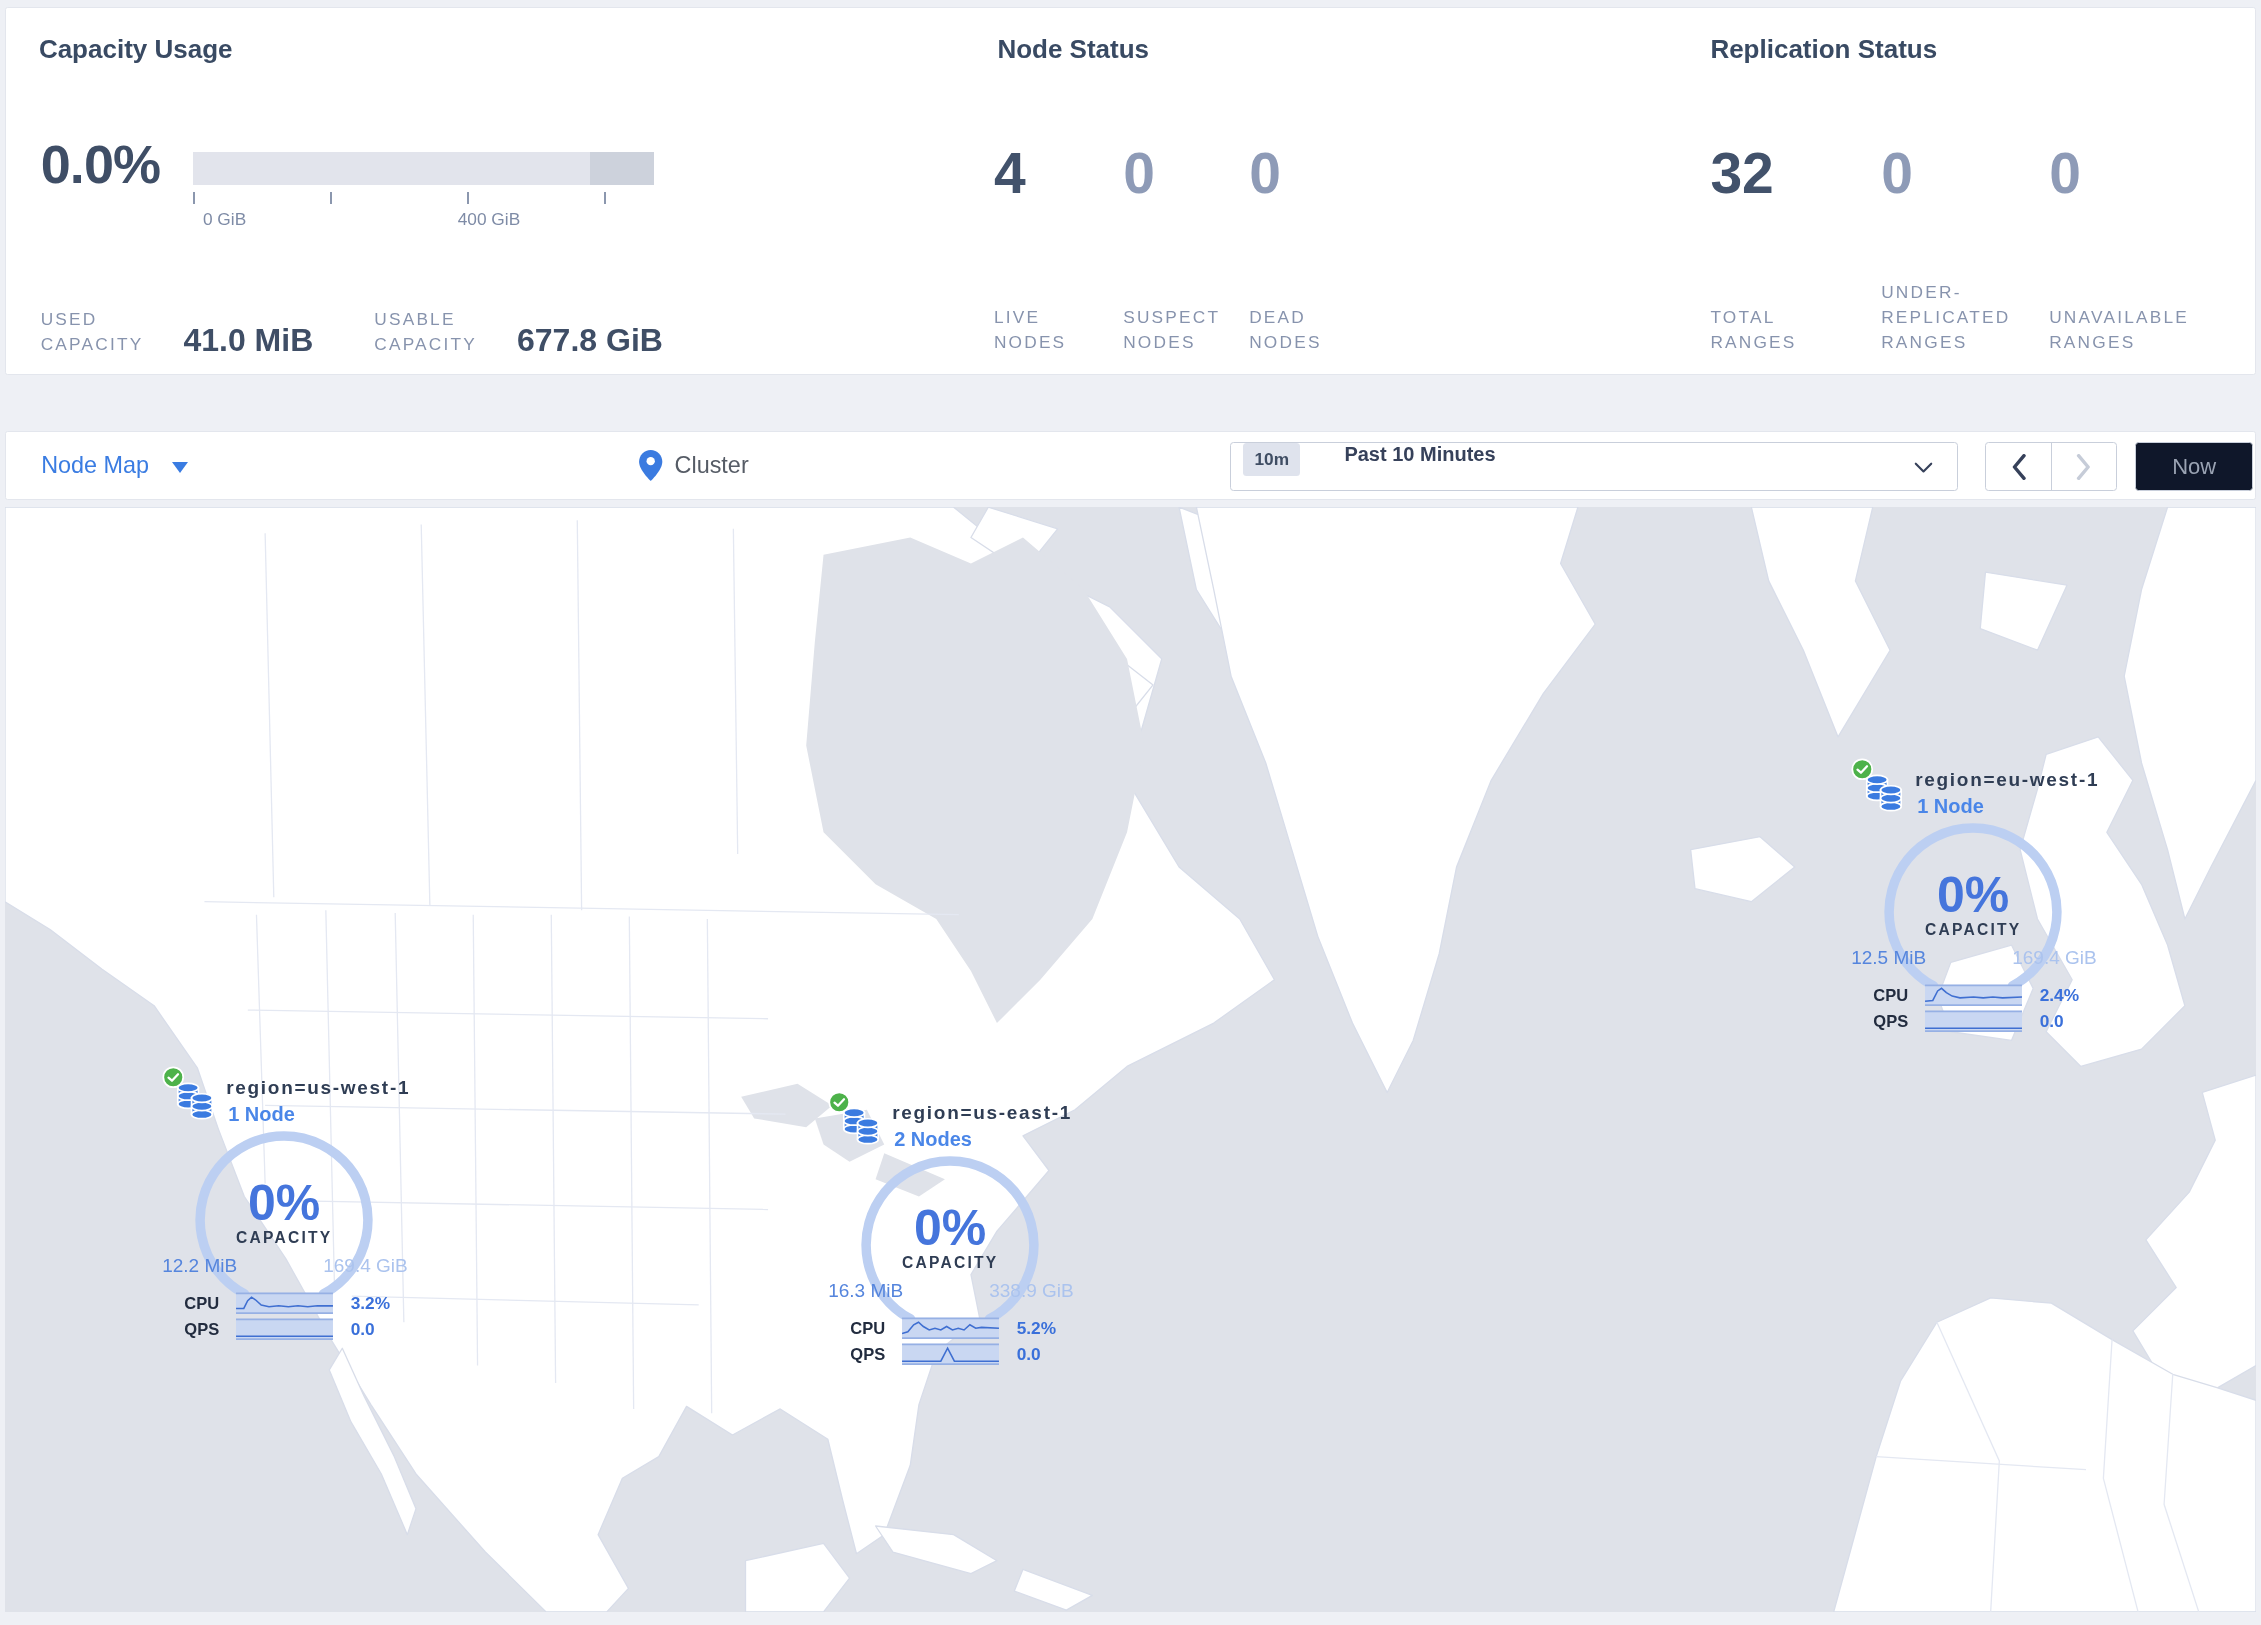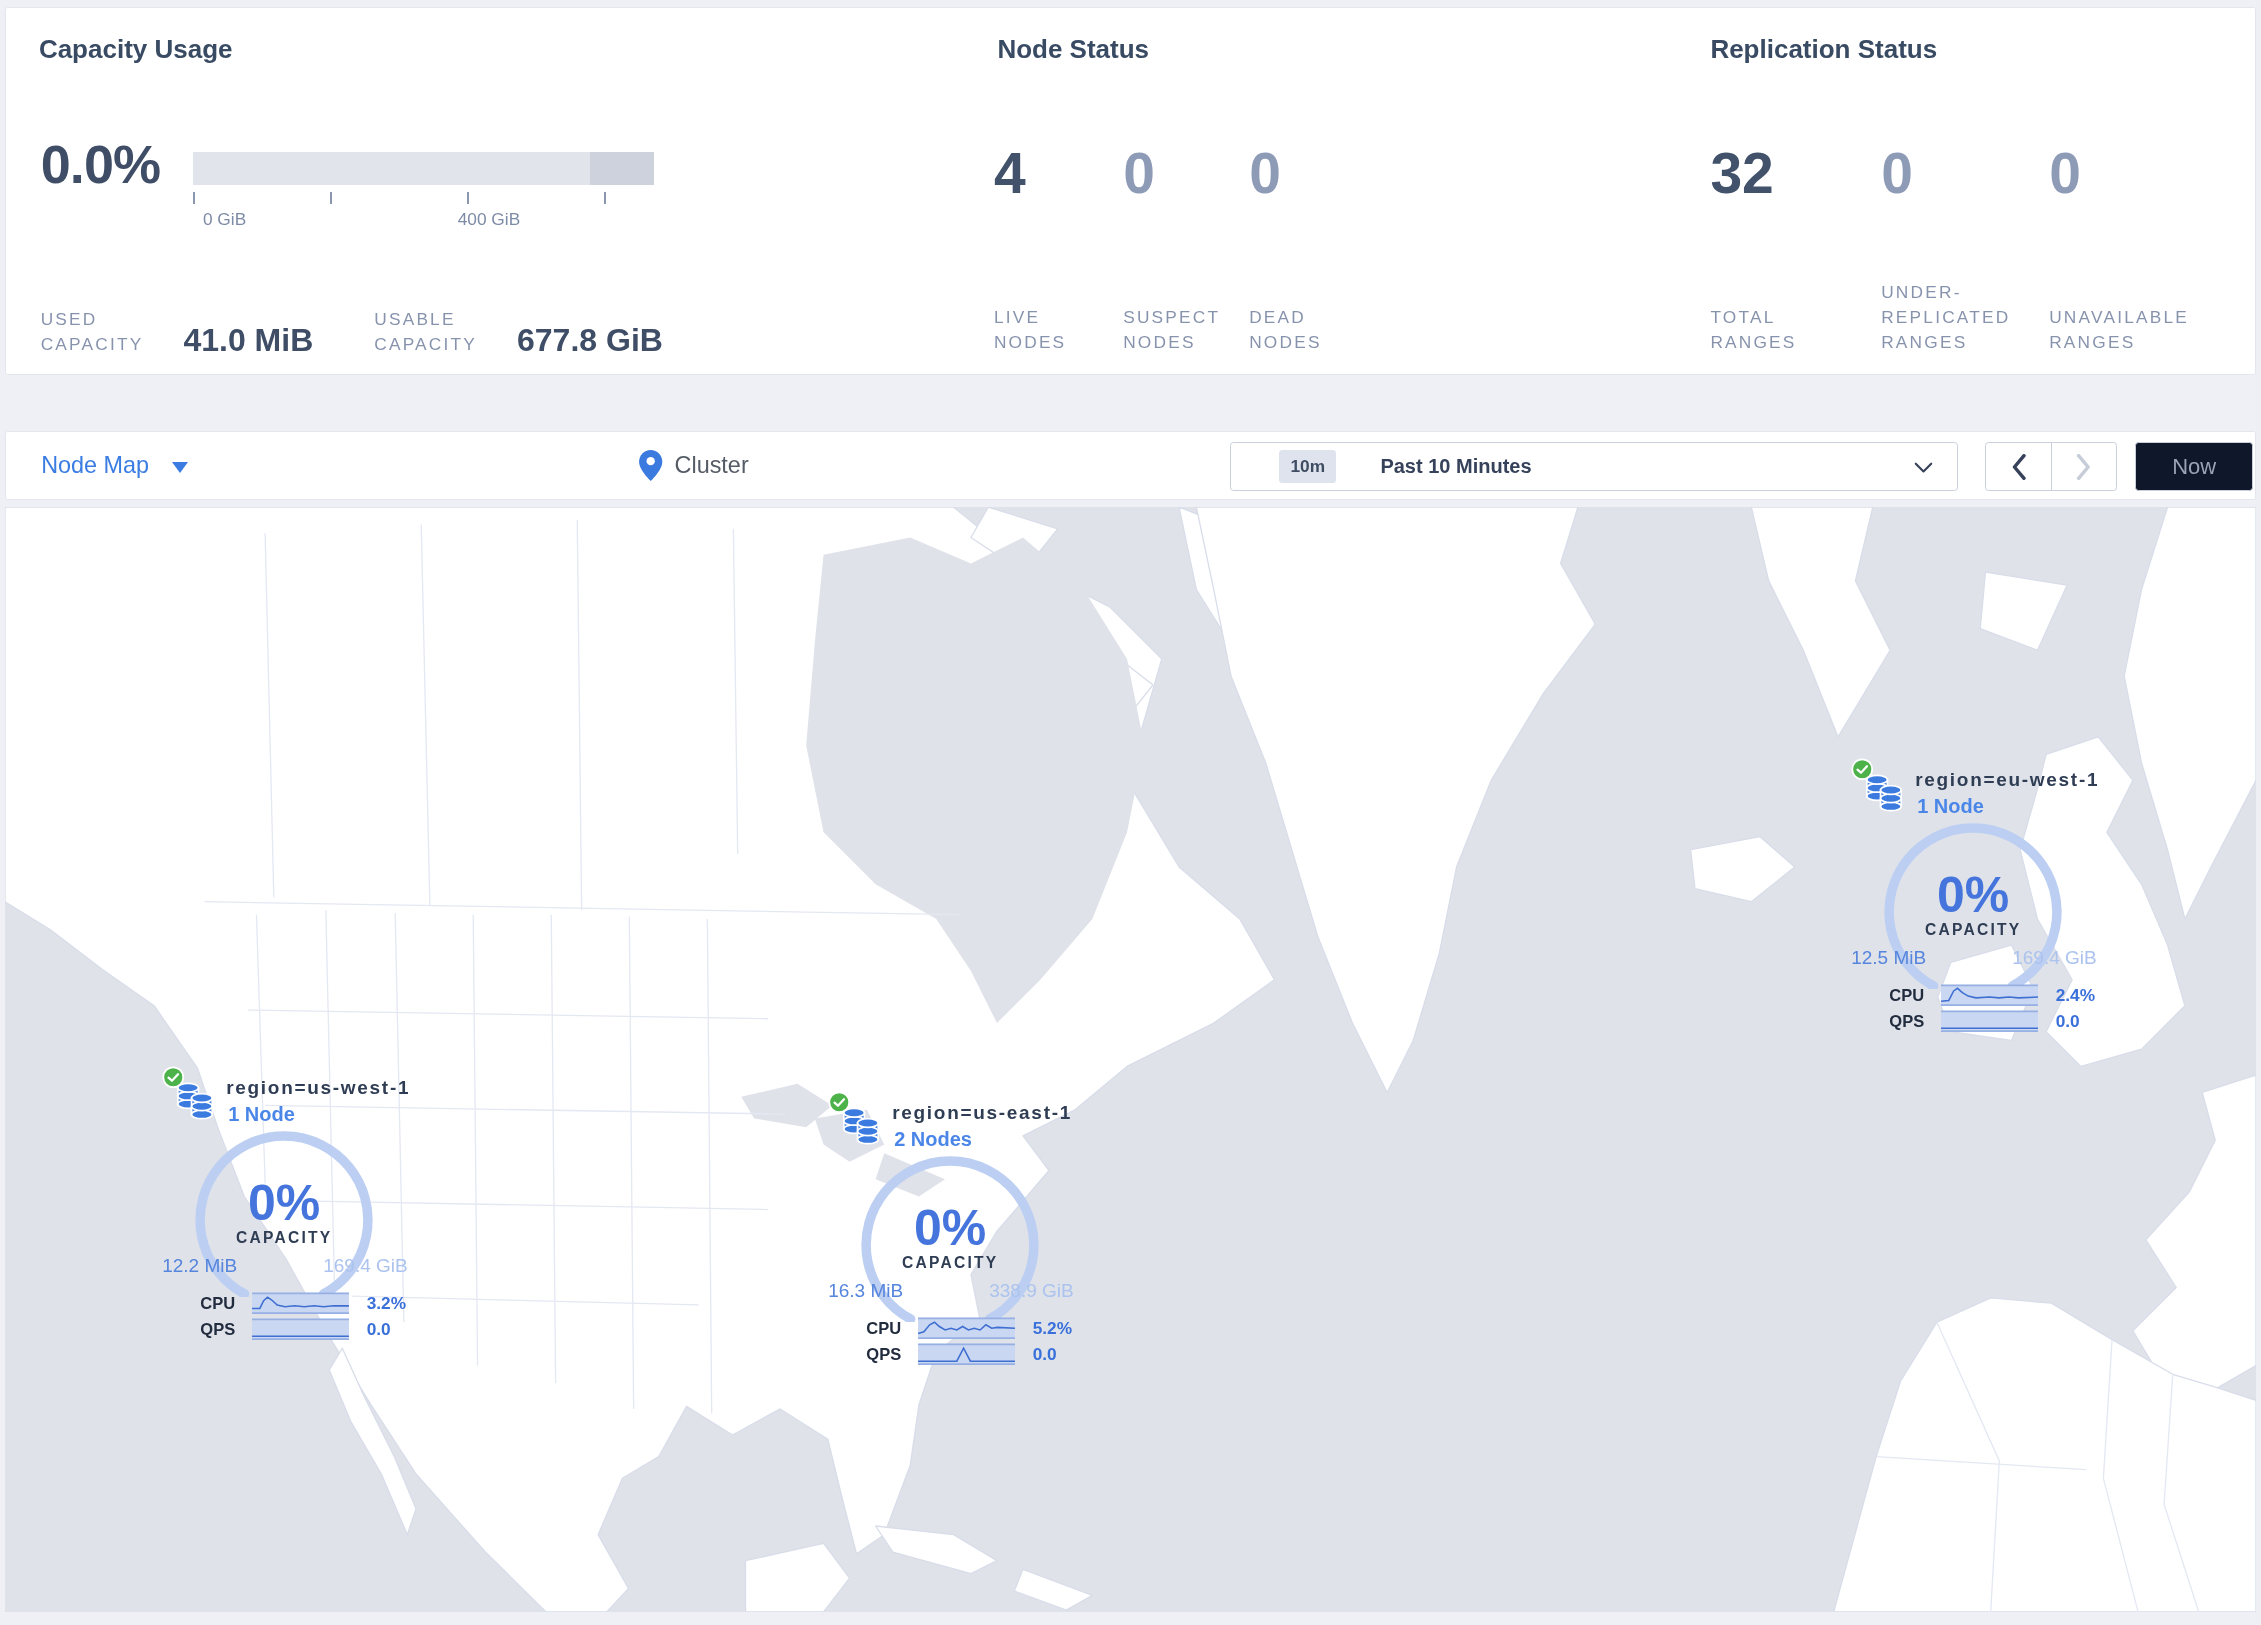--- a/index.html
+++ b/index.html
@@ -35,21 +35,21 @@
   .stat-num.dim { color:#8e9bb7; }
   .stat-lbl { position:absolute; bottom:19px; font-size:17.3px; line-height:25px; letter-spacing:2.2px; color:#8793ad; white-space:pre-line; }
 
   
   #toolbar { top:431px; height:69px; }
   .tb-view { position:absolute; left:35px; top:0; height:100%; display:flex; align-items:center; cursor:pointer; }
   .tb-view-label { font-size:23.4px; color:#3a7ce2; }
   .tb-caret { width:0; height:0; border-left:8.7px solid transparent; border-right:8.7px solid transparent; border-top:11.3px solid #3a7ce2; margin-left:22.5px; margin-top:3.5px; }
   .tb-crumb { position:absolute; left:633px; top:0; height:100%; display:flex; align-items:center; }
   .tb-crumb-label { font-size:23.4px; color:#565c66; margin-left:12px; }
-  .tb-timebox { position:absolute; left:1224px; top:10.4px; width:728px; height:49px; border:0.9px solid #c9cfdb; border-radius:3.5px; background:#fff; display:flex; align-items:center; cursor:pointer;padding-left:36px; }
+  .tb-timebox { position:absolute; left:1224px; top:10.4px; width:728px; height:49px; border:0.9px solid #c9cfdb; border-radius:3.5px; background:#fff; display:flex; cursor:pointer; }
   .tb-badge { margin-left:12px; background:#dfe3ed; border-radius:3.5px; height:33px; display:flex; align-items:center; padding:0 11.3px; font-size:17.3px; font-weight:700; color:#3f4d63; }
   .tb-range { margin-left:44px; font-size:20px; font-weight:700; color:#36415a; }
   .tb-chevdown { position:absolute; right:24px; top:19px; }
   .tb-seg { position:absolute; left:1979px; top:10.4px; width:132px; height:49px; border:0.9px solid #c9cfdb; border-radius:3.5px; background:#fff; display:flex; }
   .tb-seg-cell { flex:1; display:flex; align-items:center; justify-content:center; cursor:pointer; }
   .tb-seg-cell + .tb-seg-cell { border-left:0.9px solid #c9cfdb; }
   .tb-now { position:absolute; left:2129px; top:10.4px; width:118px; height:49px; border:0.9px solid #c9cfdb; border-radius:3.5px; background:#0f172a; display:flex; align-items:center; justify-content:center; font-size:22px; color:#9aa3b3; cursor:pointer; }
 
   
   #map { position:absolute; left:5.2px; top:507px; width:2251px; height:1105px; background:#dfe2e9; overflow:hidden; }
@@ -58,21 +58,21 @@
   .marker { position:absolute; width:286px; height:286px; }
   .mk-check { position:absolute; left:0; top:0; width:22.5px; height:22.5px; }
   .mk-db { position:absolute; left:12px; top:14px; width:42px; height:43px; }
   .mk-region { position:absolute; left:64px; top:11.3px; font-size:19px; font-weight:700; letter-spacing:1.7px; color:#2f3d54; white-space:nowrap; }
   .mk-nodes { position:absolute; left:66px; top:37px; font-size:20px; font-weight:700; color:#4a86e8; cursor:pointer; white-space:nowrap; }
   .mk-arc { position:absolute; left:26px; top:58px; }
   .mk-pct { position:absolute; left:26px; top:108px; width:192px; text-align:center; font-size:50px; font-weight:700; color:#4575dc; }
   .mk-cap { position:absolute; left:26px; top:163px; width:192px; text-align:center; font-size:15.6px; font-weight:700; letter-spacing:2.2px; color:#2f3d54; }
   .mk-used { position:absolute; left:0; top:189px; width:97px; text-align:left; font-size:19px; color:#5585dd; white-space:nowrap; }
   .mk-usable { position:absolute; left:161px; top:189px; font-size:19px; color:#abc3ee; white-space:nowrap; }
-  .mk-row { position:absolute; left:16px; width:286px; height:22.5px; display:flex; align-items:center; }
+  .mk-row { position:absolute; left:0; width:286px; height:22.5px; display:flex; align-items:center; }
   .mk-row.cpu { top:226px; }
   .mk-row.qps { top:252px; }
   .mk-metric { width:57px; text-align:right; font-size:16.5px; font-weight:700; color:#222c3f; }
   .spark { margin-left:16.5px; }
   .mk-val { margin-left:18px; font-size:17.3px; font-weight:700; color:#3a70da; }
 
   #marker-us-west { left:157px; top:559px; }
   #marker-us-east { left:823px; top:584px; }
   #marker-eu-west { left:1846px; top:251px; }
 </style>

